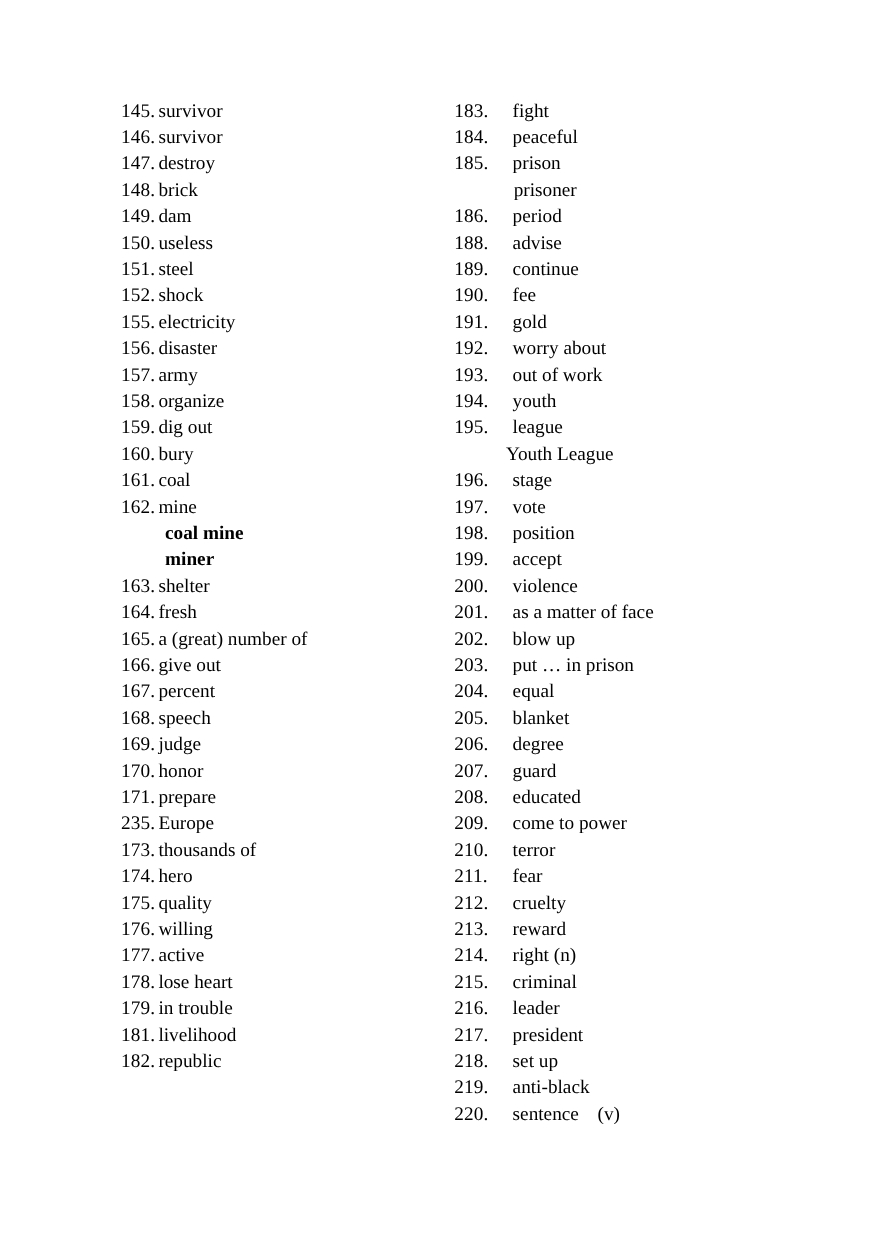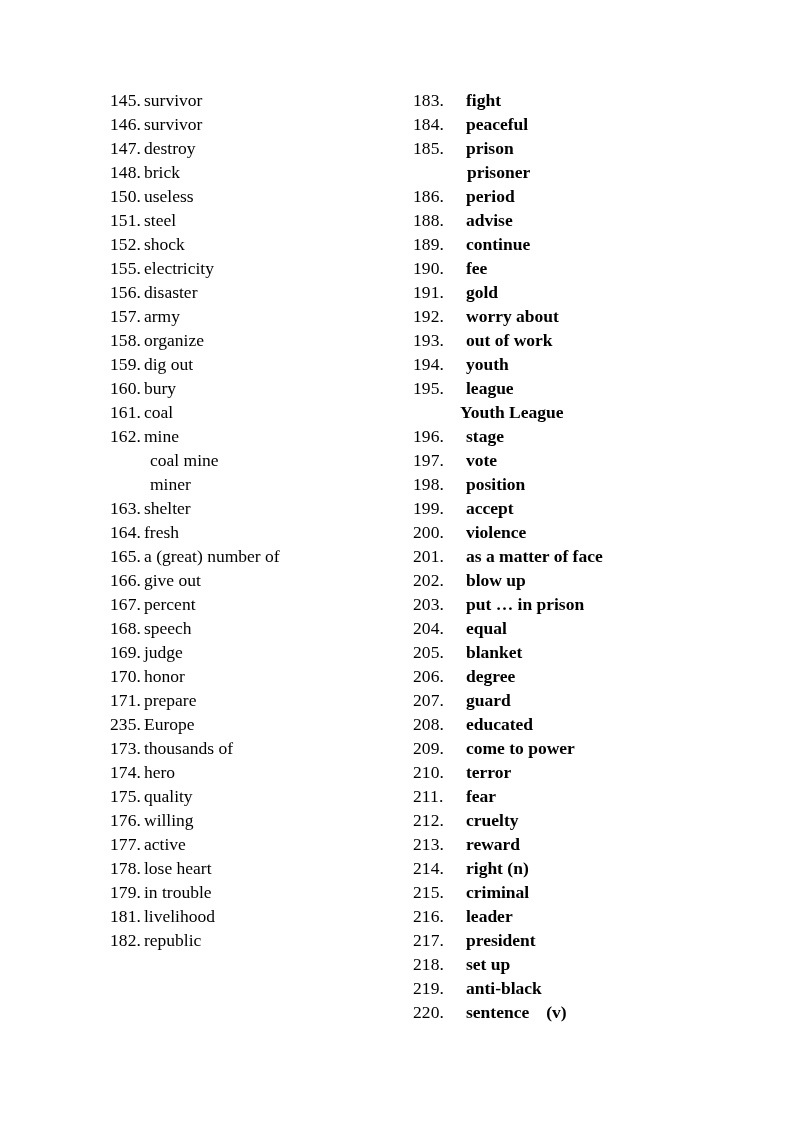--- a/index.html
+++ b/index.html
@@ -64,25 +64,25 @@
 
   .entry .word {
     display: inline-block;
     font-size: 17.5px;
   }
 
   
   .column.left .entry .word  { margin-left: 0px; }
   
   .column.right .entry .num  { width: 34px; flex: 0 0 34px; }
-  .column.right .entry .word { margin-left: 19px; font-weight: bold; }
+  .column.right .entry .word { margin-left: 19px; }
 
   
   .entry.sub .num { visibility: hidden; }
-  .column.left  .entry.sub .word { margin-left: 6px; }
+  .column.left  .entry.sub .word { margin-left: 6px; font-weight: bold; }
   .column.right .entry.sub .word { margin-left: 20px; }
   .column.right .entry.sub.flush .word { margin-left: 13px; }
 
   
   .word .gap { display: inline-block; width: 17px; }
 </style>
 </head>
 <body>
 
 <div id="page">
@@ -98,20 +98,24 @@
         </div>
         <div class="entry">
           <span class="num">147.</span>
           <span class="word">destroy</span>
         </div>
         <div class="entry">
           <span class="num">148.</span>
           <span class="word">brick</span>
         </div>
         <div class="entry">
+          <span class="num">149.</span>
+          <span class="word">dam</span>
+        </div>
+        <div class="entry">
           <span class="num">150.</span>
           <span class="word">useless</span>
         </div>
         <div class="entry">
           <span class="num">151.</span>
           <span class="word">steel</span>
         </div>
         <div class="entry">
           <span class="num">152.</span>
           <span class="word">shock</span>

